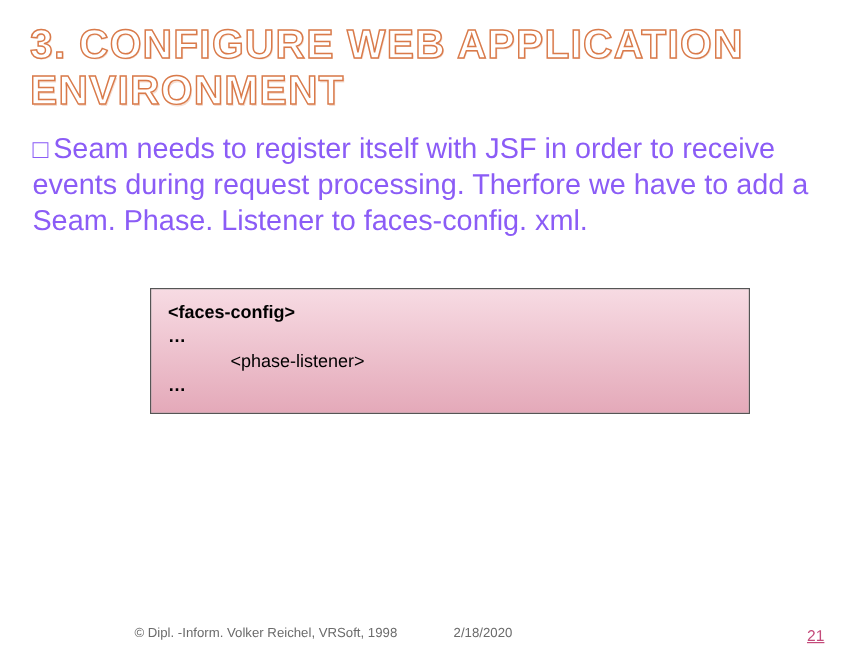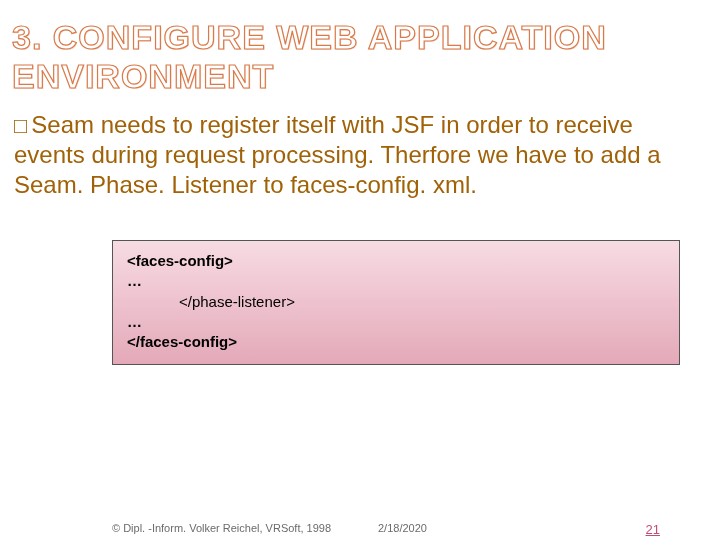--- a/index.html
+++ b/index.html
@@ -5,52 +5,52 @@
   * { margin: 0; padding: 0; box-sizing: border-box; }
   body {
     width: 720px;
     height: 540px;
     background: #ffffff;
     font-family: Calibri, Arial, sans-serif;
     position: relative;
     overflow: hidden;
   }
   .slide {
-    padding: 18px 24px 0 12px;
+    padding: 18px 24px 0 25px;
   }
   .title {
     font-size: 34px;
     font-weight: 700;
     letter-spacing: 1px;
     line-height: 1.15;
     margin-bottom: 14px;
     font-family: Verdana, Geneva, sans-serif;
   }
   .title .outline {
     color: #ffffff;
     -webkit-text-stroke: 1.2px #d97a4a;
     text-shadow: 1px 1px 0 rgba(217,122,74,0.25);
   }
   .body-text {
     font-size: 24px;
     line-height: 1.25;
     font-family: Verdana, Geneva, sans-serif;
-    color: #a16207;
+    color: #8b5cf6;
     margin-left: 2px;
     margin-right: 10px;
     margin-bottom: 40px;
     font-weight: 400;
   }
   .bullet {
     font-size: 22px;
     margin-right: 4px;
   }
   .code-box {
     margin-left: 100px;
-    width: 568px;
+    width: 500px;
     background: linear-gradient(180deg, #f7dbe3 0%, #e4a9b9 100%);
     border: 1px solid #555;
     padding: 10px 14px 12px 14px;
     font-family: Verdana, Geneva, sans-serif;
     font-size: 15px;
     line-height: 1.35;
     color: #000;
   }
   .code-box .b { font-weight: 700; }
   .code-box .i1 { padding-left: 26px; }
@@ -60,42 +60,41 @@
     position: absolute;
     bottom: 18px;
     left: 0;
     width: 720px;
     font-size: 11px;
     color: #6b6b6b;
     font-family: Verdana, Geneva, sans-serif;
   }
   .footer .copy { position: absolute; left: 112px; }
   .footer .date { position: absolute; left: 378px; }
-  .footer .pagenum { position: absolute; right: 60px; color: #c44a7a; font-size: 13px; text-decoration: underline; }
+  .footer .pagenum { position: absolute; right: 33px; color: #c44a7a; font-size: 13px; text-decoration: underline; }
 </style>
 </head>
 <body>
 
 <div class="slide">
 
   <h1 class="title">
     <span class="outline">3.</span>
     <span class="outline">CONFIGURE WEB APPLICATION ENVIRONMENT</span>
   </h1>
 
   <p class="body-text">
     <span class="bullet">□</span><span>Seam needs to register itself with JSF in order to receive events during request processing. Therfore we have to add a Seam. Phase. Listener to faces-config. xml.</span>
   </p>
 
   <div class="code-box">
     <div class="b">&lt;faces-config&gt;</div>
     <div class="b">…</div>
-    <div class="i2">&lt;/phase-listener&gt;</div>
+    <div class="i2">&lt;phase-listener&gt;</div>
     <div class="b">…</div>
-    <div class="b">&lt;/faces-config&gt;</div>
   </div>
 
 </div>
 
 <div class="footer">
   <span class="copy">© Dipl. -Inform. Volker Reichel, VRSoft, 1998</span>
   <span class="date">2/18/2020</span>
   <span class="pagenum">21</span>
 </div>
 

